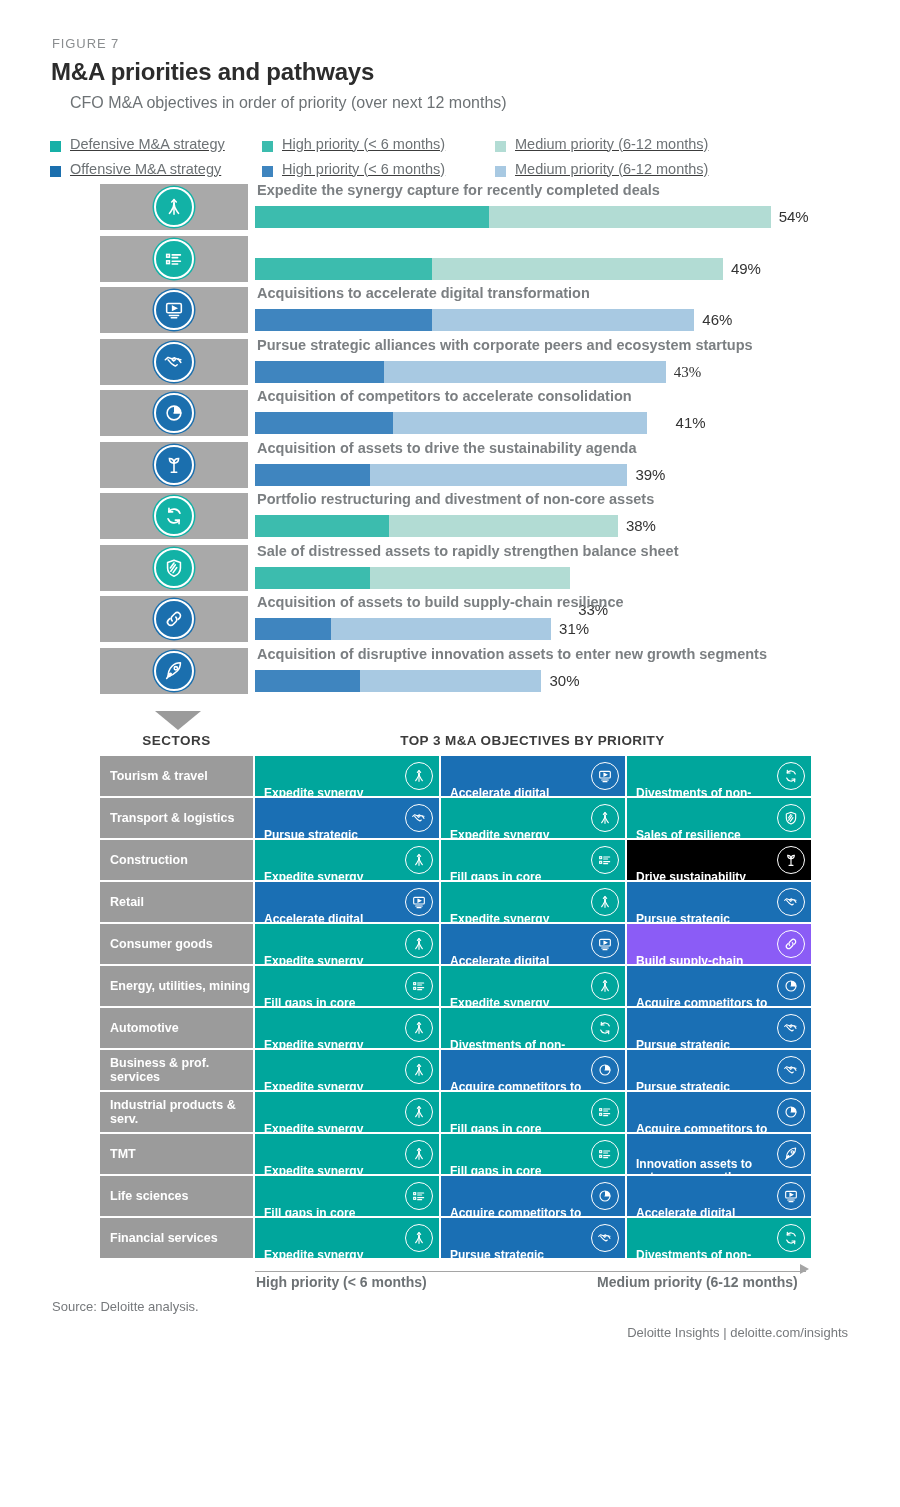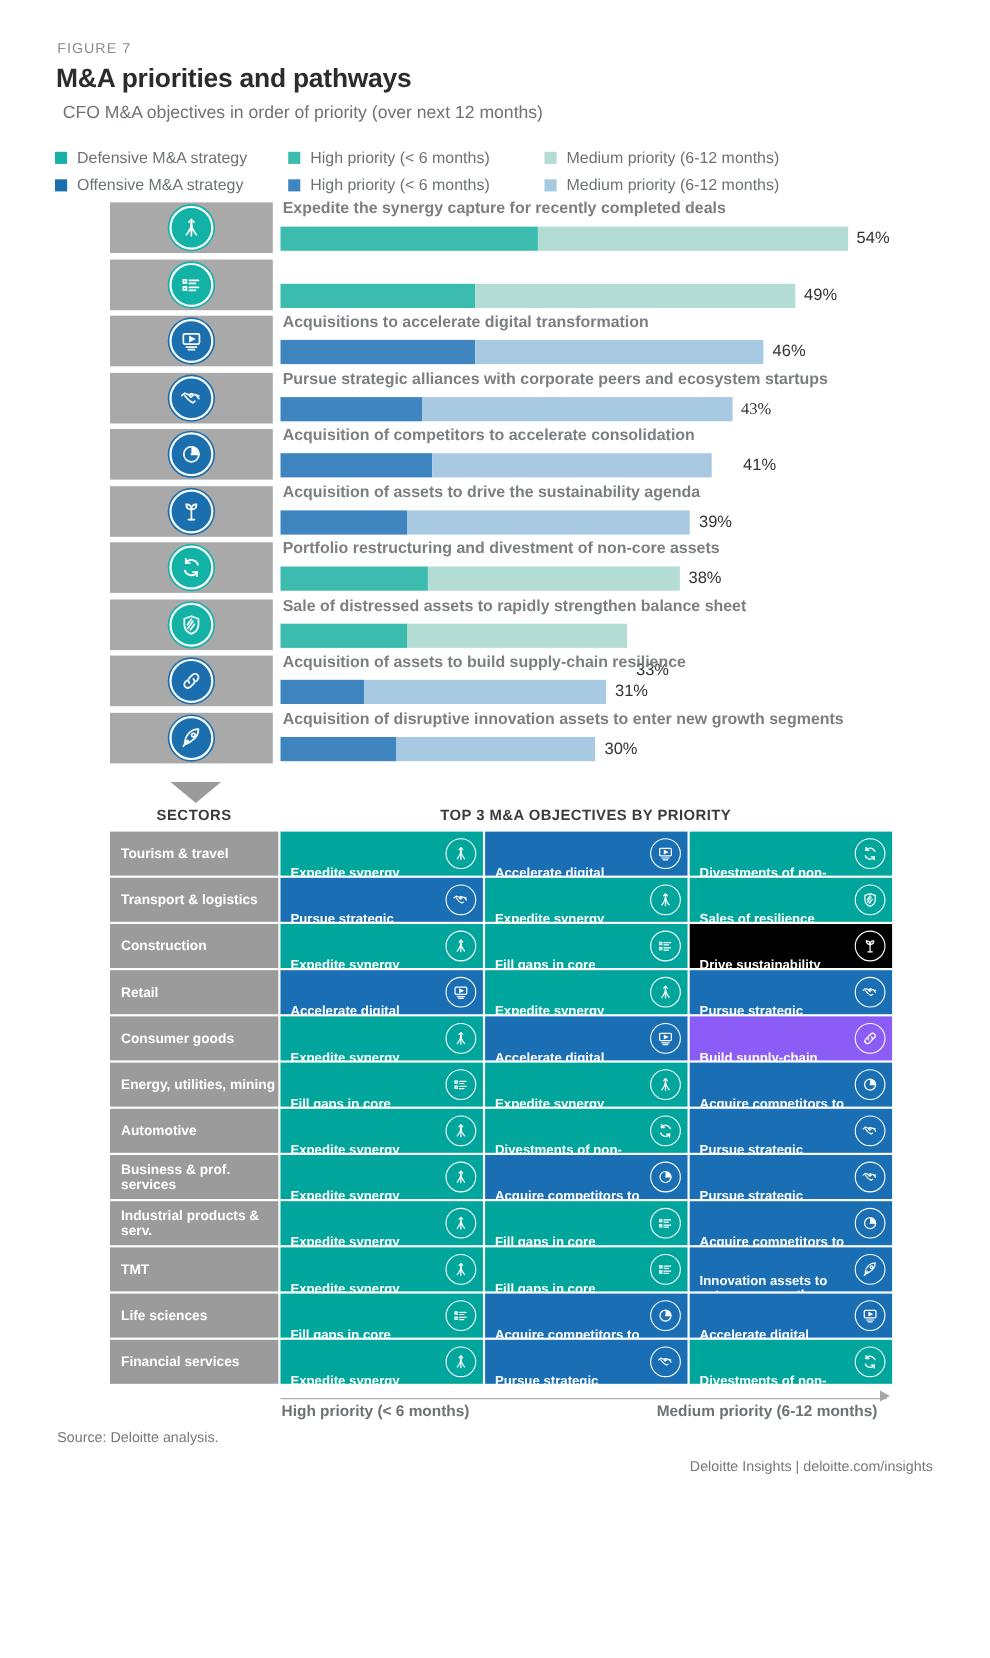--- a/index.html
+++ b/index.html
@@ -9,26 +9,26 @@
     font-family:"Liberation Sans","DejaVu Sans",sans-serif;
     color:#3c3c3c;
     position:relative;
     overflow:hidden;
   }
   .page{position:absolute;inset:0;}
 
   
   .figure-label{position:absolute;left:52px;top:36px;font-size:13px;letter-spacing:.9px;color:#8a8d8f;}
   .title{position:absolute;left:51px;top:58px;font-size:24px;font-weight:bold;color:#2c2c2c;letter-spacing:-.2px;}
-  .subtitle{position:absolute;left:57px;top:94px;font-size:16px;color:#6d7275;font-weight:normal;}
+  .subtitle{position:absolute;left:70px;top:94px;font-size:16px;color:#6d7275;font-weight:normal;}
 
   
   .legend{position:absolute;left:50px;top:131px;width:790px;}
   .legend-row{display:flex;align-items:center;height:25px;}
-  .legend-item{display:flex;align-items:center;}
+  .legend-item{display:flex;align-items:flex-end;text-decoration:underline;}
   .legend-item.c1{width:212px;}
   .legend-item.c2{width:233px;}
   .legend-item.c3{width:300px;}
   .swatch{width:11px;height:11px;margin-right:9px;flex:none;}
   .legend-text{font-size:14.5px;color:#6d7275;white-space:nowrap;}
 
   
   .bars{position:absolute;left:100px;top:184px;width:760px;}
   .bar-row{position:relative;height:51.5px;}
   .icon-box{position:absolute;left:0;top:0;width:148px;height:46px;background:#a9a9a9;

